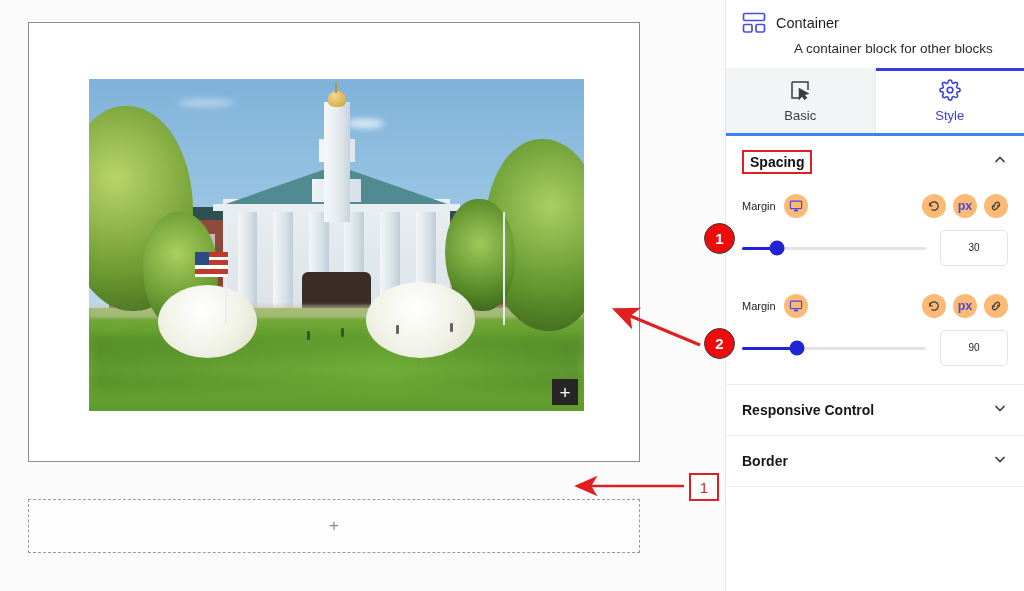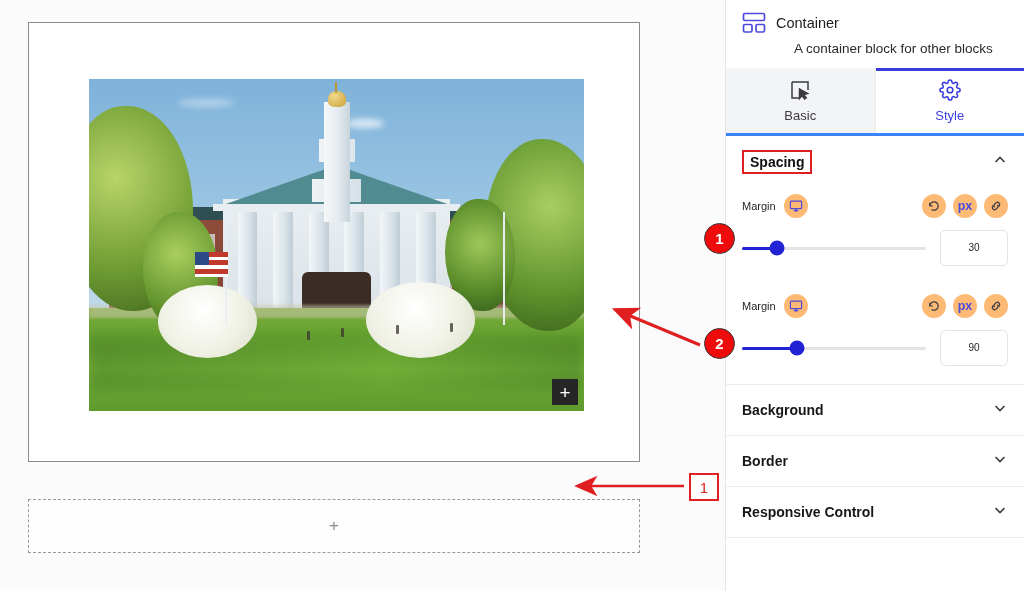--- a/index.html
+++ b/index.html
@@ -514,38 +514,30 @@
       <div class="track">
         <div class="fill" id="p-fill" style="width: 30%;"></div>
         <div class="thumb" id="p-thumb" style="left: 30%;"></div>
       </div>
       <div class="num-input">90</div>
     </div>
 
     <div class="divider"></div>
 
     <div class="acc-row">
-      <span class="acc-title">Background</span>
+      <span class="acc-title">Responsive Control</span>
       <span class="chev">
         <svg width="16" height="16" viewBox="0 0 16 16" fill="none" stroke="#3c3c42" stroke-width="1.6">
           <path d="M3.5 6 L8 10.5 L12.5 6"></path>
         </svg>
       </span>
     </div>
     <div class="acc-row">
       <span class="acc-title">Border</span>
       <span class="chev">
         <svg width="16" height="16" viewBox="0 0 16 16" fill="none" stroke="#3c3c42" stroke-width="1.6">
           <path d="M3.5 6 L8 10.5 L12.5 6"></path>
         </svg>
       </span>
     </div>
-    <div class="acc-row">
-      <span class="acc-title">Responsive Control</span>
-      <span class="chev">
-        <svg width="16" height="16" viewBox="0 0 16 16" fill="none" stroke="#3c3c42" stroke-width="1.6">
-          <path d="M3.5 6 L8 10.5 L12.5 6"></path>
-        </svg>
-      </span>
-    </div>
 
   </div>
 </div>
 
 </body></html>

